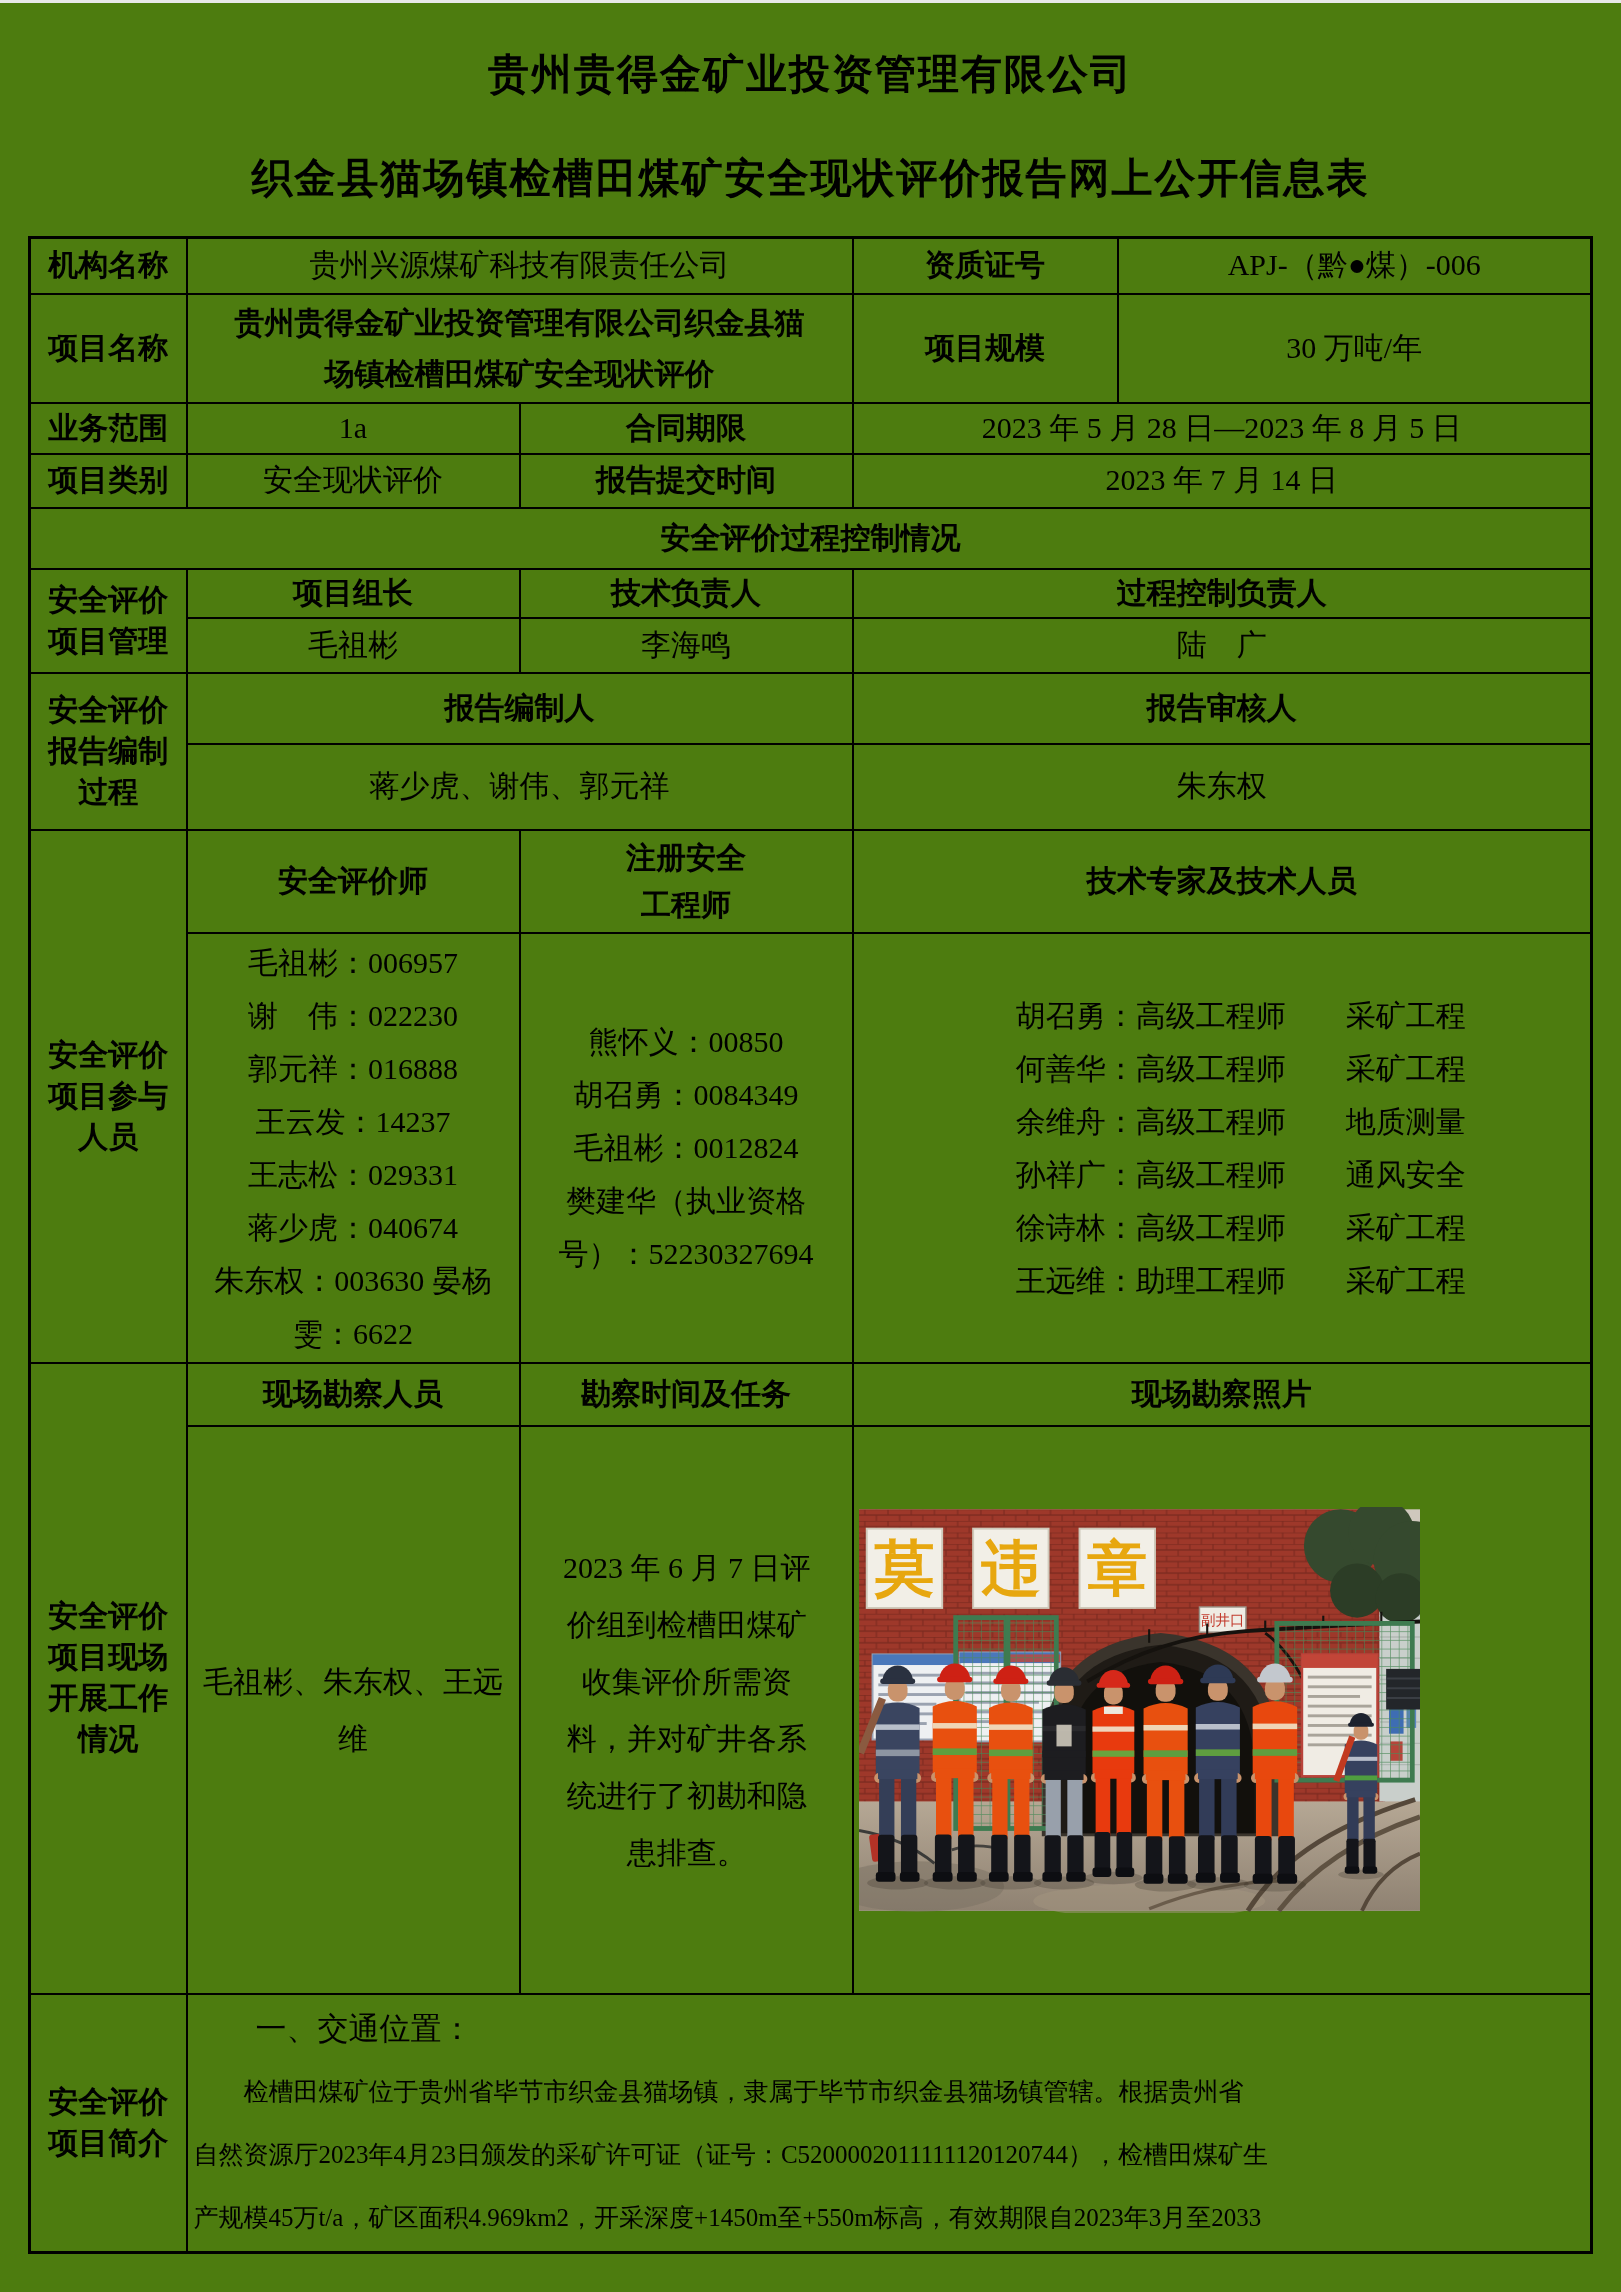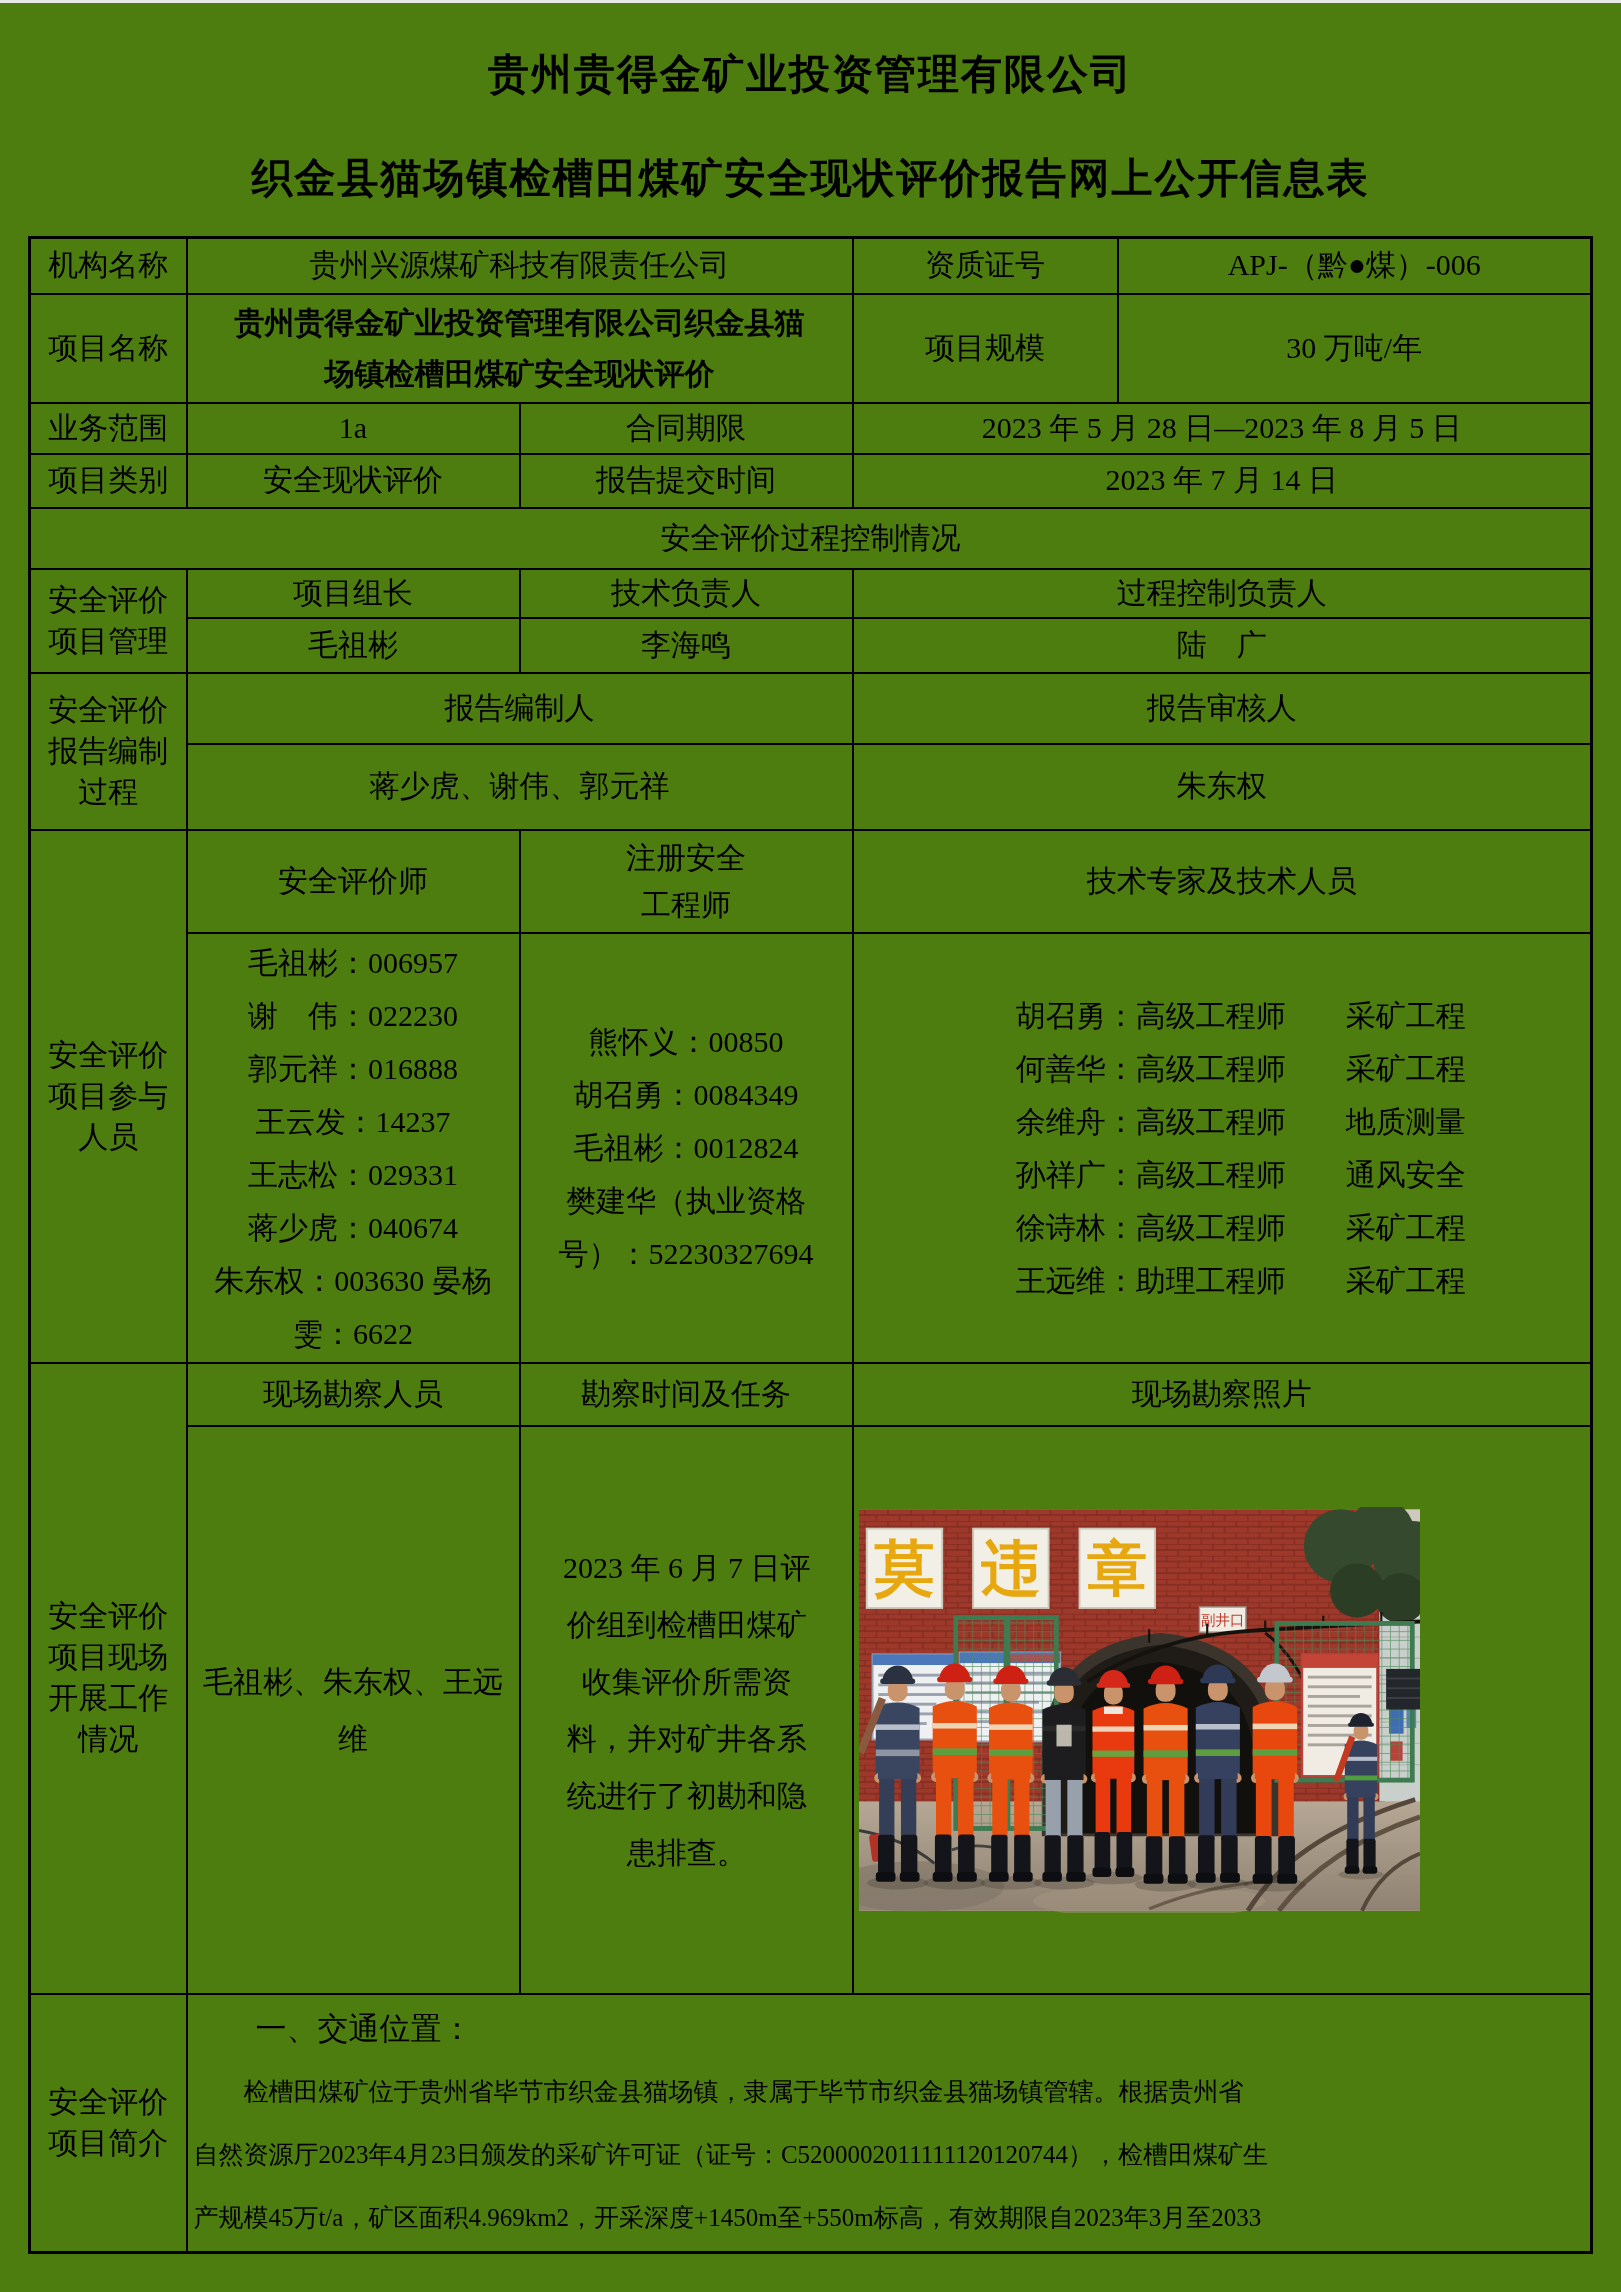--- a/index.html
+++ b/index.html
@@ -12,21 +12,21 @@
     font-family:"Liberation Sans","DejaVu Sans",sans-serif;letter-spacing:2px;
   }
   .doc-title.first{padding-top:43px;}
   .doc-title.second{margin-top:47px;margin-bottom:29px;}
   table.doc{
     width:1562px;margin:0 auto;border-collapse:collapse;table-layout:fixed;
     border:3.9px solid #000;font-size:30px;
   }
   table.doc td{border:2.9px solid #000;vertical-align:middle;padding:2px 5.9px;overflow:hidden;}
   .hd{
-    font-weight:normal;text-align:center;
+    font-weight:bold;text-align:center;
     font-family:"Liberation Sans","DejaVu Sans",sans-serif;
   }
   .val{text-align:center;font-family:"Liberation Serif","DejaVu Serif",serif;font-weight:normal;}
   .pre{white-space:pre-line;}
   .leftal{text-align:center;padding-left:25.5px;padding-right:13.7px;}
   .bold{font-weight:bold;}
   .lh54{line-height:53px;}
   .lh58{line-height:57px;}
   .rh57{height:56px}.rh111{height:109px}.rh52{height:51px}.rh55{height:54px}
   .rh62{height:61px}.rh50{height:49px}.rh56{height:55px}.rh72{height:71px}

